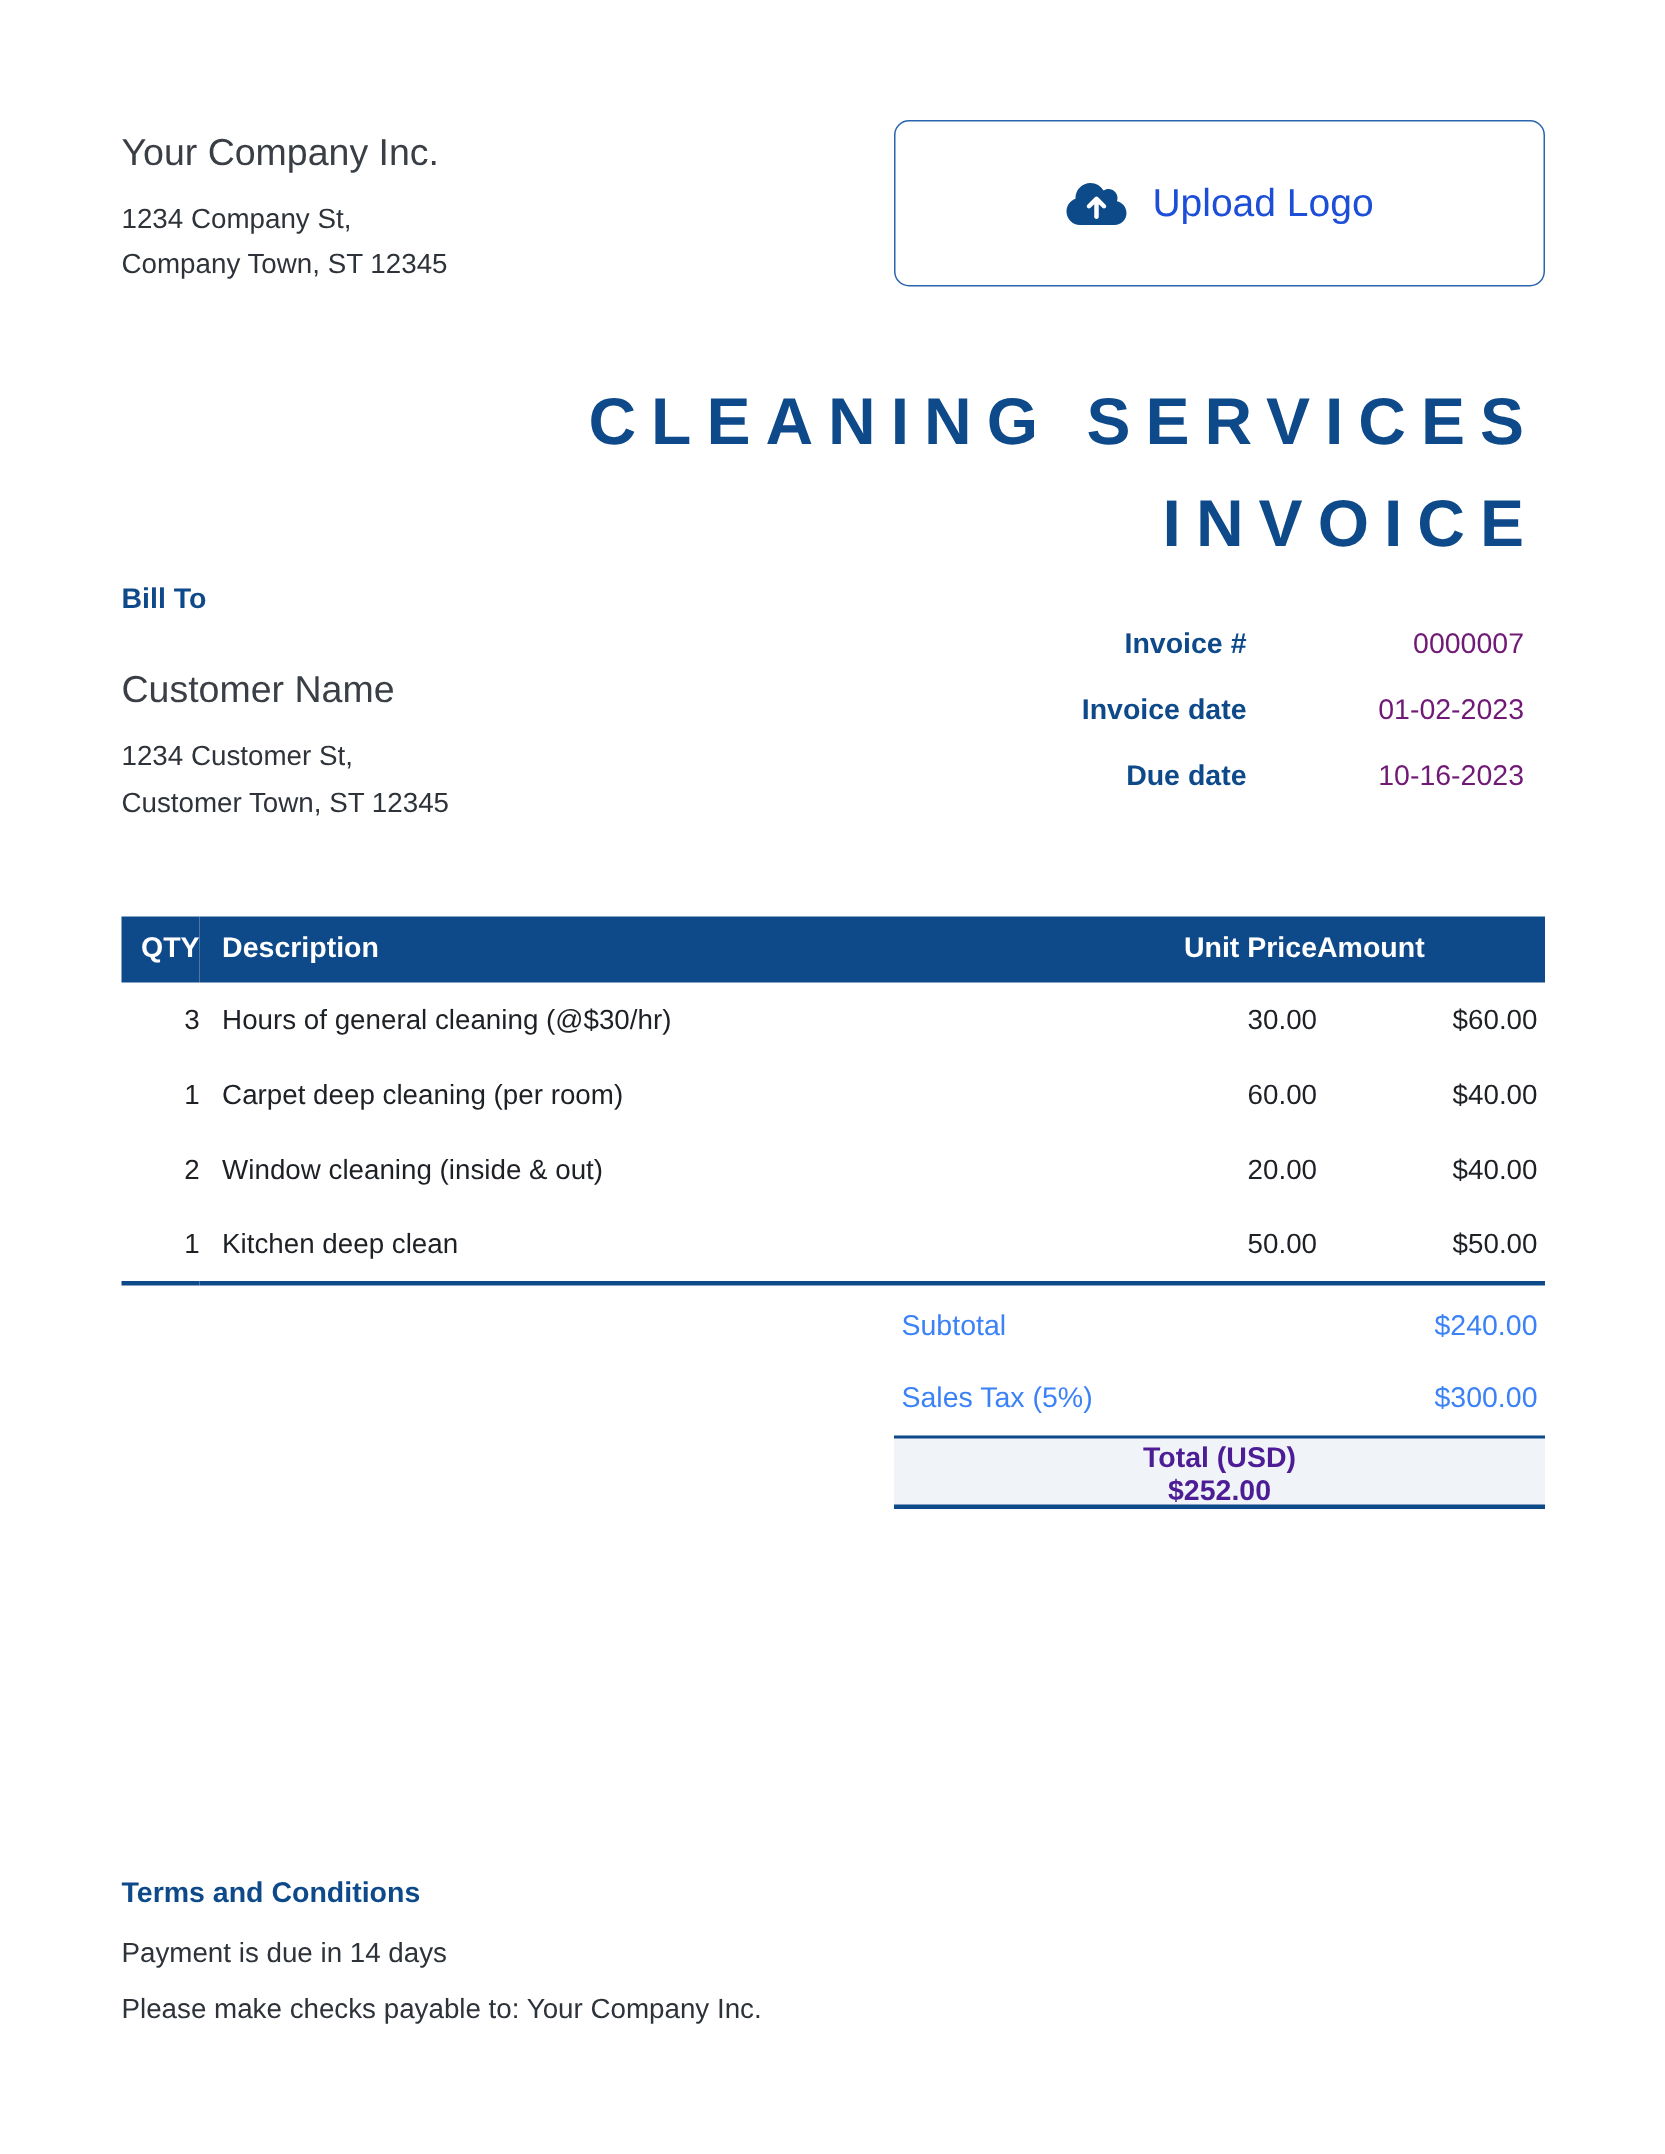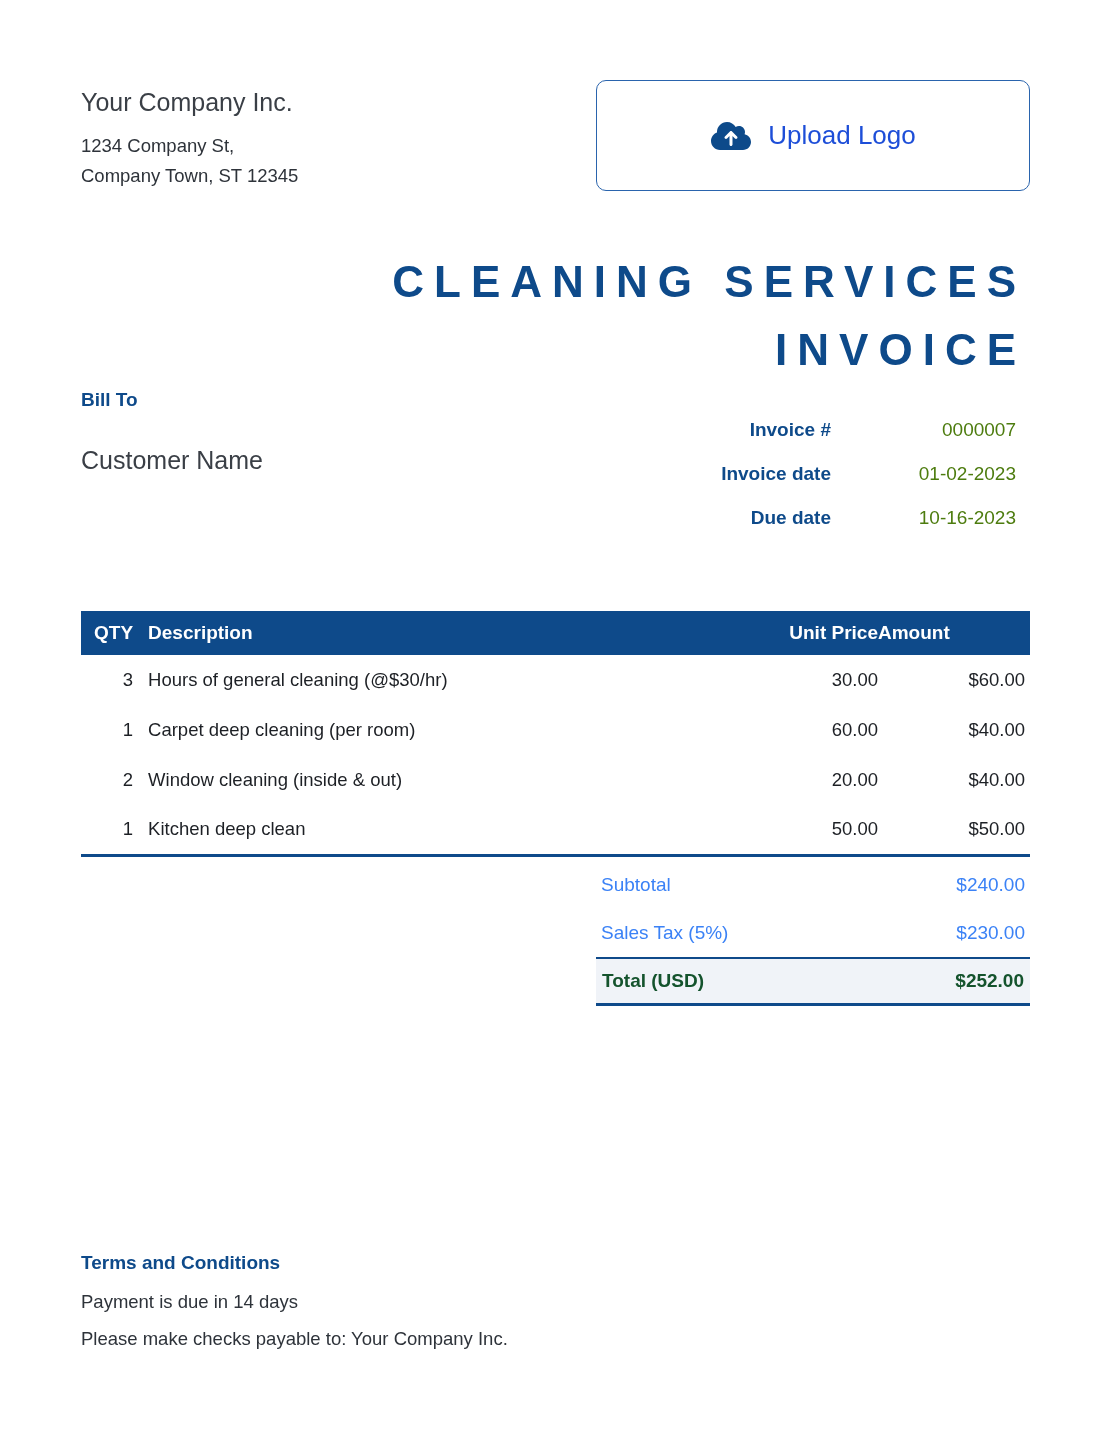--- a/index.html
+++ b/index.html
@@ -47,21 +47,21 @@
   .meta {
     position: absolute; right: 80px; top: 408px;
     display: grid; grid-template-columns: auto 185px;
   }
   .meta .mlabel, .meta .mvalue {
     height: 44px; display: flex; align-items: center; justify-content: flex-end;
     font-size: 19px;
     margin-left: 44px;
   }
   .meta .mlabel { font-weight: 700; color: #0e4a8a; }
-  .meta .mvalue { color: #4d7c0f; }
+  .meta .mvalue { color: #701a75; }
 
   
   .items {
     position: absolute; left: 81px; top: 611px; width: 949px;
     border-collapse: collapse; border-bottom: 3px solid #0e4a8a;
   }
   .items thead th {
     background: #0e4a8a; color: #ffffff; font-size: 19px; font-weight: 700;
     height: 44px; vertical-align: middle;
   }
@@ -77,21 +77,21 @@
 
   
   .totals { position: absolute; left: 596px; top: 861px; width: 434px; }
   .trow {
     height: 48px; display: flex; align-items: center; justify-content: space-between;
     padding: 0 5px; font-size: 19px; color: #3b82f6;
   }
   .trow.total {
     height: 49px; background: #f0f3f8;
     border-top: 2px solid #0e4a8a; border-bottom: 3px solid #0e4a8a;
-    color: #14532d; font-weight: 700; padding: 3px 6px;
+    color: #4c1d95; font-weight: 700; padding: 3px 6px; flex-direction: column;
   }
 
   
   .terms { position: absolute; left: 81px; top: 1252px; }
   .terms-heading { font-size: 19px; font-weight: 700; color: #0e4a8a; }
   .terms-line1 { margin-top: 17px; font-size: 18.5px; color: #2e333a; }
   .terms-line2 { margin-top: 15px; font-size: 18.5px; color: #2e333a; }
 </style>
 </head>
 <body>
@@ -116,20 +116,24 @@
   </div>
 
   <div class="title">
     <div>CLEANING SERVICES</div>
     <div>INVOICE</div>
   </div>
 
   <div class="billto">
     <div class="billto-label">Bill To</div>
     <div class="customer-name">Customer Name</div>
+    <div class="customer-address">
+      <div>1234 Customer St,</div>
+      <div>Customer Town, ST 12345</div>
+    </div>
   </div>
 
   <div class="meta">
     <div class="mlabel">Invoice #</div>
     <div class="mvalue">0000007</div>
     <div class="mlabel">Invoice date</div>
     <div class="mvalue">01-02-2023</div>
     <div class="mlabel">Due date</div>
     <div class="mvalue">10-16-2023</div>
   </div>
@@ -171,21 +175,21 @@
     </tbody>
   </table>
 
   <div class="totals">
     <div class="trow">
       <span>Subtotal</span>
       <span>$240.00</span>
     </div>
     <div class="trow">
       <span>Sales Tax (5%)</span>
-      <span>$230.00</span>
+      <span>$300.00</span>
     </div>
     <div class="trow total">
       <span>Total (USD)</span>
       <span>$252.00</span>
     </div>
   </div>
 
   <div class="terms">
     <div class="terms-heading">Terms and Conditions</div>
     <div class="terms-line1">Payment is due in 14 days</div>

